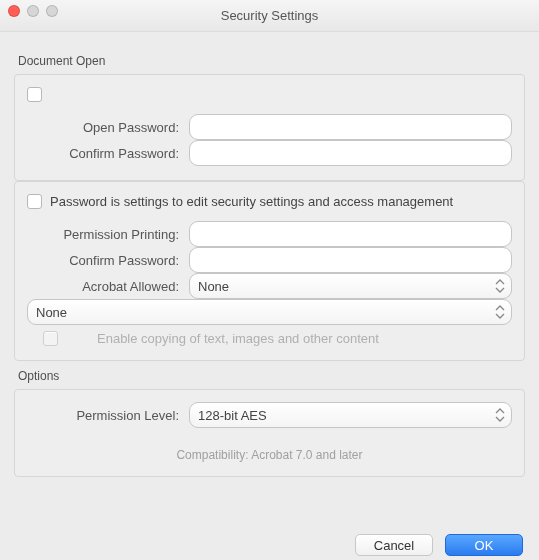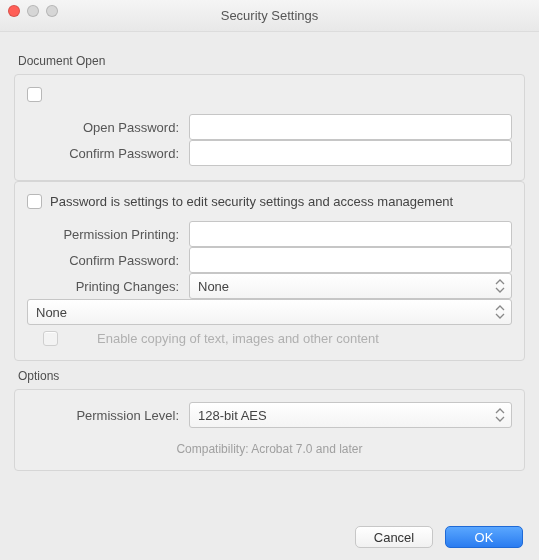--- a/index.html
+++ b/index.html
@@ -80,21 +80,21 @@
   .form-row label.lbl {
     width: 152px;
     text-align: right;
     color: #555;
     flex-shrink: 0;
   }
   .textfield, .selectfield {
     flex: 1;
     height: 23px;
     border: 1px solid #c6c6c6;
-    border-radius: 3px;
+    border-radius: 9px;
     background: #fff;
     font-size: 13px;
     padding: 12px 8px;
     color: #333;
     outline: none;
   }
   .selectfield {
     position: relative;
     display: flex;
     align-items: center;
@@ -108,25 +108,25 @@
     width: 10px; height: 14px;
     display: flex; flex-direction: column;
     justify-content: space-between;
     color: #888;
   }
   .stepper svg { display:block; }
   .compat {
     text-align: center;
     font-size: 12px;
     color: #a0a0a0;
-    margin-top: 14px;
+    margin-top: 20px;
   }
   .footer {
     position: absolute;
-    bottom: 12px; right: 16px;
+    bottom: 4px; right: 16px;
     display: flex;
     gap: 12px;
   }
   .btn {
     height: 22px;
     min-width: 78px;
     border-radius: 5px;
     font-size: 13px;
     border: 1px solid #c7c7c7;
     background: linear-gradient(#ffffff,#f1f1f1);
@@ -178,21 +178,21 @@
       </div>
       <div class="form-row">
         <label class="lbl">Permission Printing:</label>
         <input class="textfield" type="password" value="" style="">
       </div>
       <div class="form-row">
         <label class="lbl">Confirm Password:</label>
         <input class="textfield" type="password" value="" style="">
       </div>
       <div class="form-row">
-        <label class="lbl">Printing Changes:</label>
+        <label class="lbl">Acrobat Allowed:</label>
         <div class="selectfield">
           <span>None</span>
           <span class="stepper">
             <svg width="10" height="6" viewBox="0 0 10 6">
                 <path d="M1 5 L5 1 L9 5" fill="none" stroke="#888" stroke-width="1.3"></path>
               </svg>
             <svg width="10" height="6" viewBox="0 0 10 6">
                 <path d="M1 1 L5 5 L9 1" fill="none" stroke="#888" stroke-width="1.3"></path>
               </svg>
           </span>

